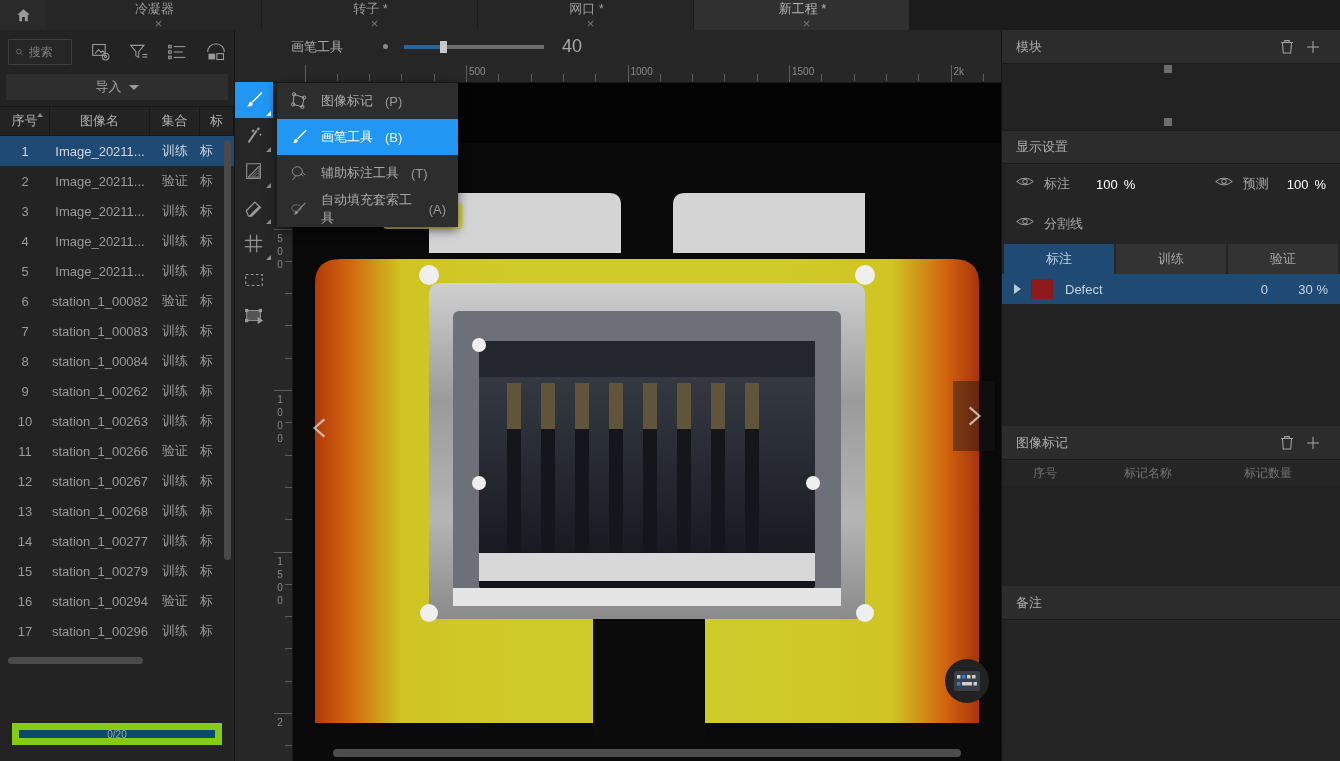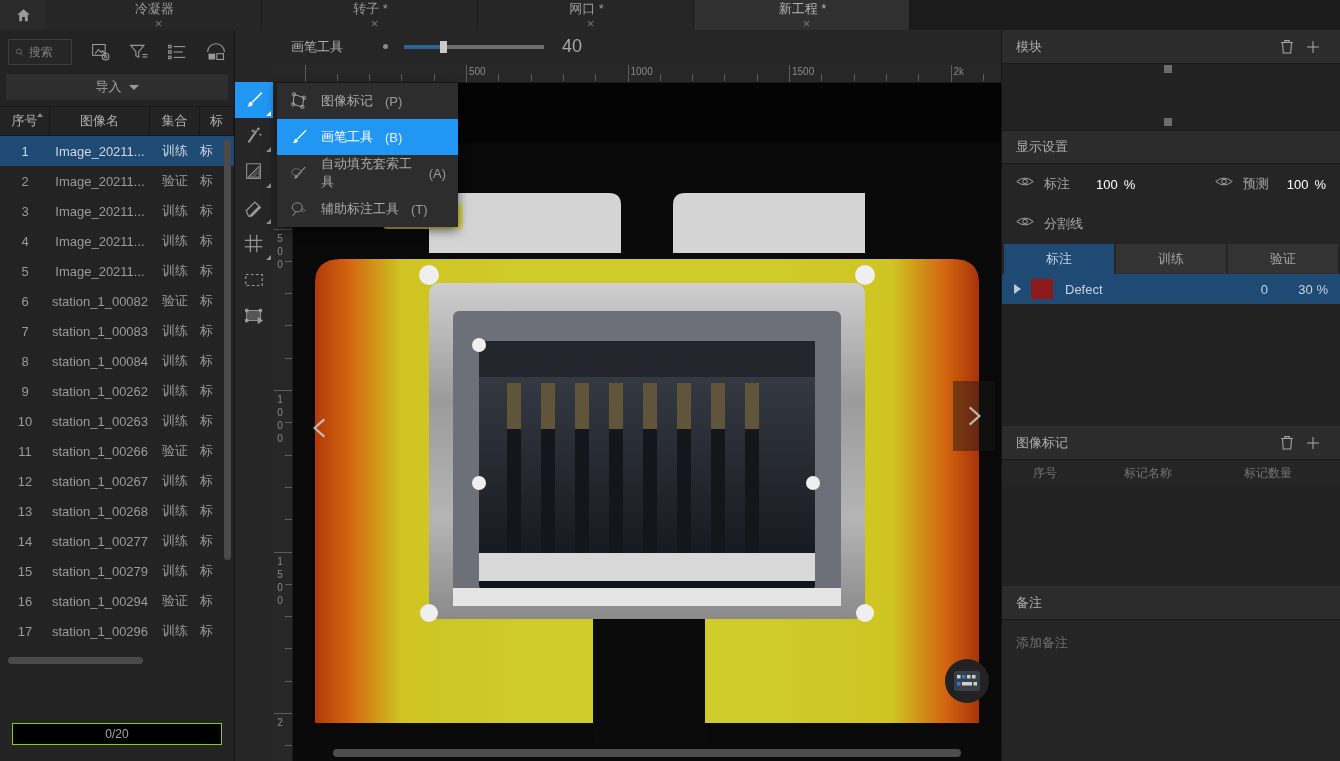--- a/index.html
+++ b/index.html
@@ -68,23 +68,23 @@
   .cell.c3 { width:34px; justify-content:flex-start; overflow:hidden; }
   .vscroll { position:absolute; right:3px; top:4px; width:7px; height:420px;
              background:#4a4a4a; border-radius:4px; cursor:pointer; }
   .hscroll-list { position:absolute; left:8px; bottom:2px; width:135px; height:7px;
                   background:#4a4a4a; border-radius:4px; cursor:pointer; }
 
   .labeled-bar { position:absolute; left:0; bottom:52px; width:234px; height:34px;
                  background:#2b2b2b; display:flex; align-items:center; padding:0 12px;
                  font-size:13px; color:#a5a5a5; border-top:1px solid #171717; }
   .progress-wrap { position:absolute; left:12px; bottom:16px; width:210px; height:22px;
-                   background:#000000; border:1px solid #84cc16;
+                   background:#0c4a6e; border:7px solid #84cc16;
                    display:flex; align-items:center; justify-content:center;
-                   font-size:12px; color:#a5a5a5; }
+                   font-size:10px; color:#a5a5a5; }
 
   
   .vtoolbar { position:absolute; left:235px; top:30px; width:38px; height:731px;
               background:#262626; padding-top:52px; }
   .vtool { width:38px; height:36px; display:flex; align-items:center; justify-content:center;
            position:relative; cursor:pointer; }
   .vtool.active { background:#2196f3; }
   .vtool svg { width:22px; height:22px; }
   .vtool .corner { position:absolute; right:2px; bottom:2px; width:0;height:0;
                    border-left:5px solid transparent; border-bottom:5px solid #8f8f8f; }
@@ -644,36 +644,36 @@
     <div class="ditem active">
       <svg viewBox="0 0 24 24">
         <path d="M20 3.4 L9.5 13.9 l1.1 1.1 L21.1 4.5 Z" fill="#fff"></path>
         <path d="M9 14.2 l1.3 1.3 c.6 .7 .3 2 -.8 2.8 -1.3 1 -3.6 1 -5.2 .4 1.4 -.3 1.9 -1.3 2 -2.4 .1 -1.2 1.6 -2.8 2.7 -2.1Z" fill="#fff"></path>
       </svg>
       <span>画笔工具</span>
       <span class="kb">(B)</span>
     </div>
     <div class="ditem">
       <svg viewBox="0 0 24 24">
-        <path d="M19 4.4 L10 13.4 l1 1 L20 5.4 Z" fill="#8d8d8d"></path>
-        <path d="M9.5 14.2 l1.1 1.1 c.6 .6 .3 1.8 -.7 2.5 -1.2 .9 -3.2 .9 -4.6 .35 1.25 -.25 1.7 -1.1 1.8 -2.1 .1 -1.1 1.4 -2.5 2.4 -1.85Z" fill="#8d8d8d"></path>
-        <ellipse cx="9" cy="11" rx="5.5" ry="4" fill="none" stroke="#8d8d8d" stroke-width="1.1" opacity=".7"></ellipse>
-      </svg>
-      <span>自动填充套索工具</span>
-      <span class="kb">(A)</span>
-    </div>
-    <div class="ditem">
-      <svg viewBox="0 0 24 24">
         <ellipse cx="10" cy="10" rx="6" ry="5.5" fill="none" stroke="#8d8d8d" stroke-width="1.2"></ellipse>
         <path d="M8 15 q-1 4 -4 5" fill="none" stroke="#8d8d8d" stroke-width="1.2"></path>
         <line x1="14" y1="13" x2="17" y2="16" stroke="#8d8d8d" stroke-width="1.2"></line>
         <line x1="16.5" y1="11.5" x2="19.5" y2="14.5" stroke="#8d8d8d" stroke-width="1.2"></line>
       </svg>
       <span>辅助标注工具</span>
       <span class="kb">(T)</span>
+    </div>
+    <div class="ditem">
+      <svg viewBox="0 0 24 24">
+        <path d="M19 4.4 L10 13.4 l1 1 L20 5.4 Z" fill="#8d8d8d"></path>
+        <path d="M9.5 14.2 l1.1 1.1 c.6 .6 .3 1.8 -.7 2.5 -1.2 .9 -3.2 .9 -4.6 .35 1.25 -.25 1.7 -1.1 1.8 -2.1 .1 -1.1 1.4 -2.5 2.4 -1.85Z" fill="#8d8d8d"></path>
+        <ellipse cx="9" cy="11" rx="5.5" ry="4" fill="none" stroke="#8d8d8d" stroke-width="1.1" opacity=".7"></ellipse>
+      </svg>
+      <span>自动填充套索工具</span>
+      <span class="kb">(A)</span>
     </div>
   </div>
 
   <div class="rightpanel">
 
     <div class="rp-header">
       <span>模块</span>
       <span class="spacer"></span>
       <span class="rp-icon">
         <svg viewBox="0 0 24 24">
@@ -776,17 +776,14 @@
       <span style="width:86px">序号</span>
       <span style="width:120px">标记名称</span>
       <span style="width:120px">标记数量</span>
     </div>
 
     <div class="emptyarea" style="height:100px;"></div>
 
     <div class="rp-header">
       <span>备注</span>
     </div>
-    <div class="note-input">
-      <span>添加备注</span>
-    </div>
   </div>
 </div>
 
 </body></html>

